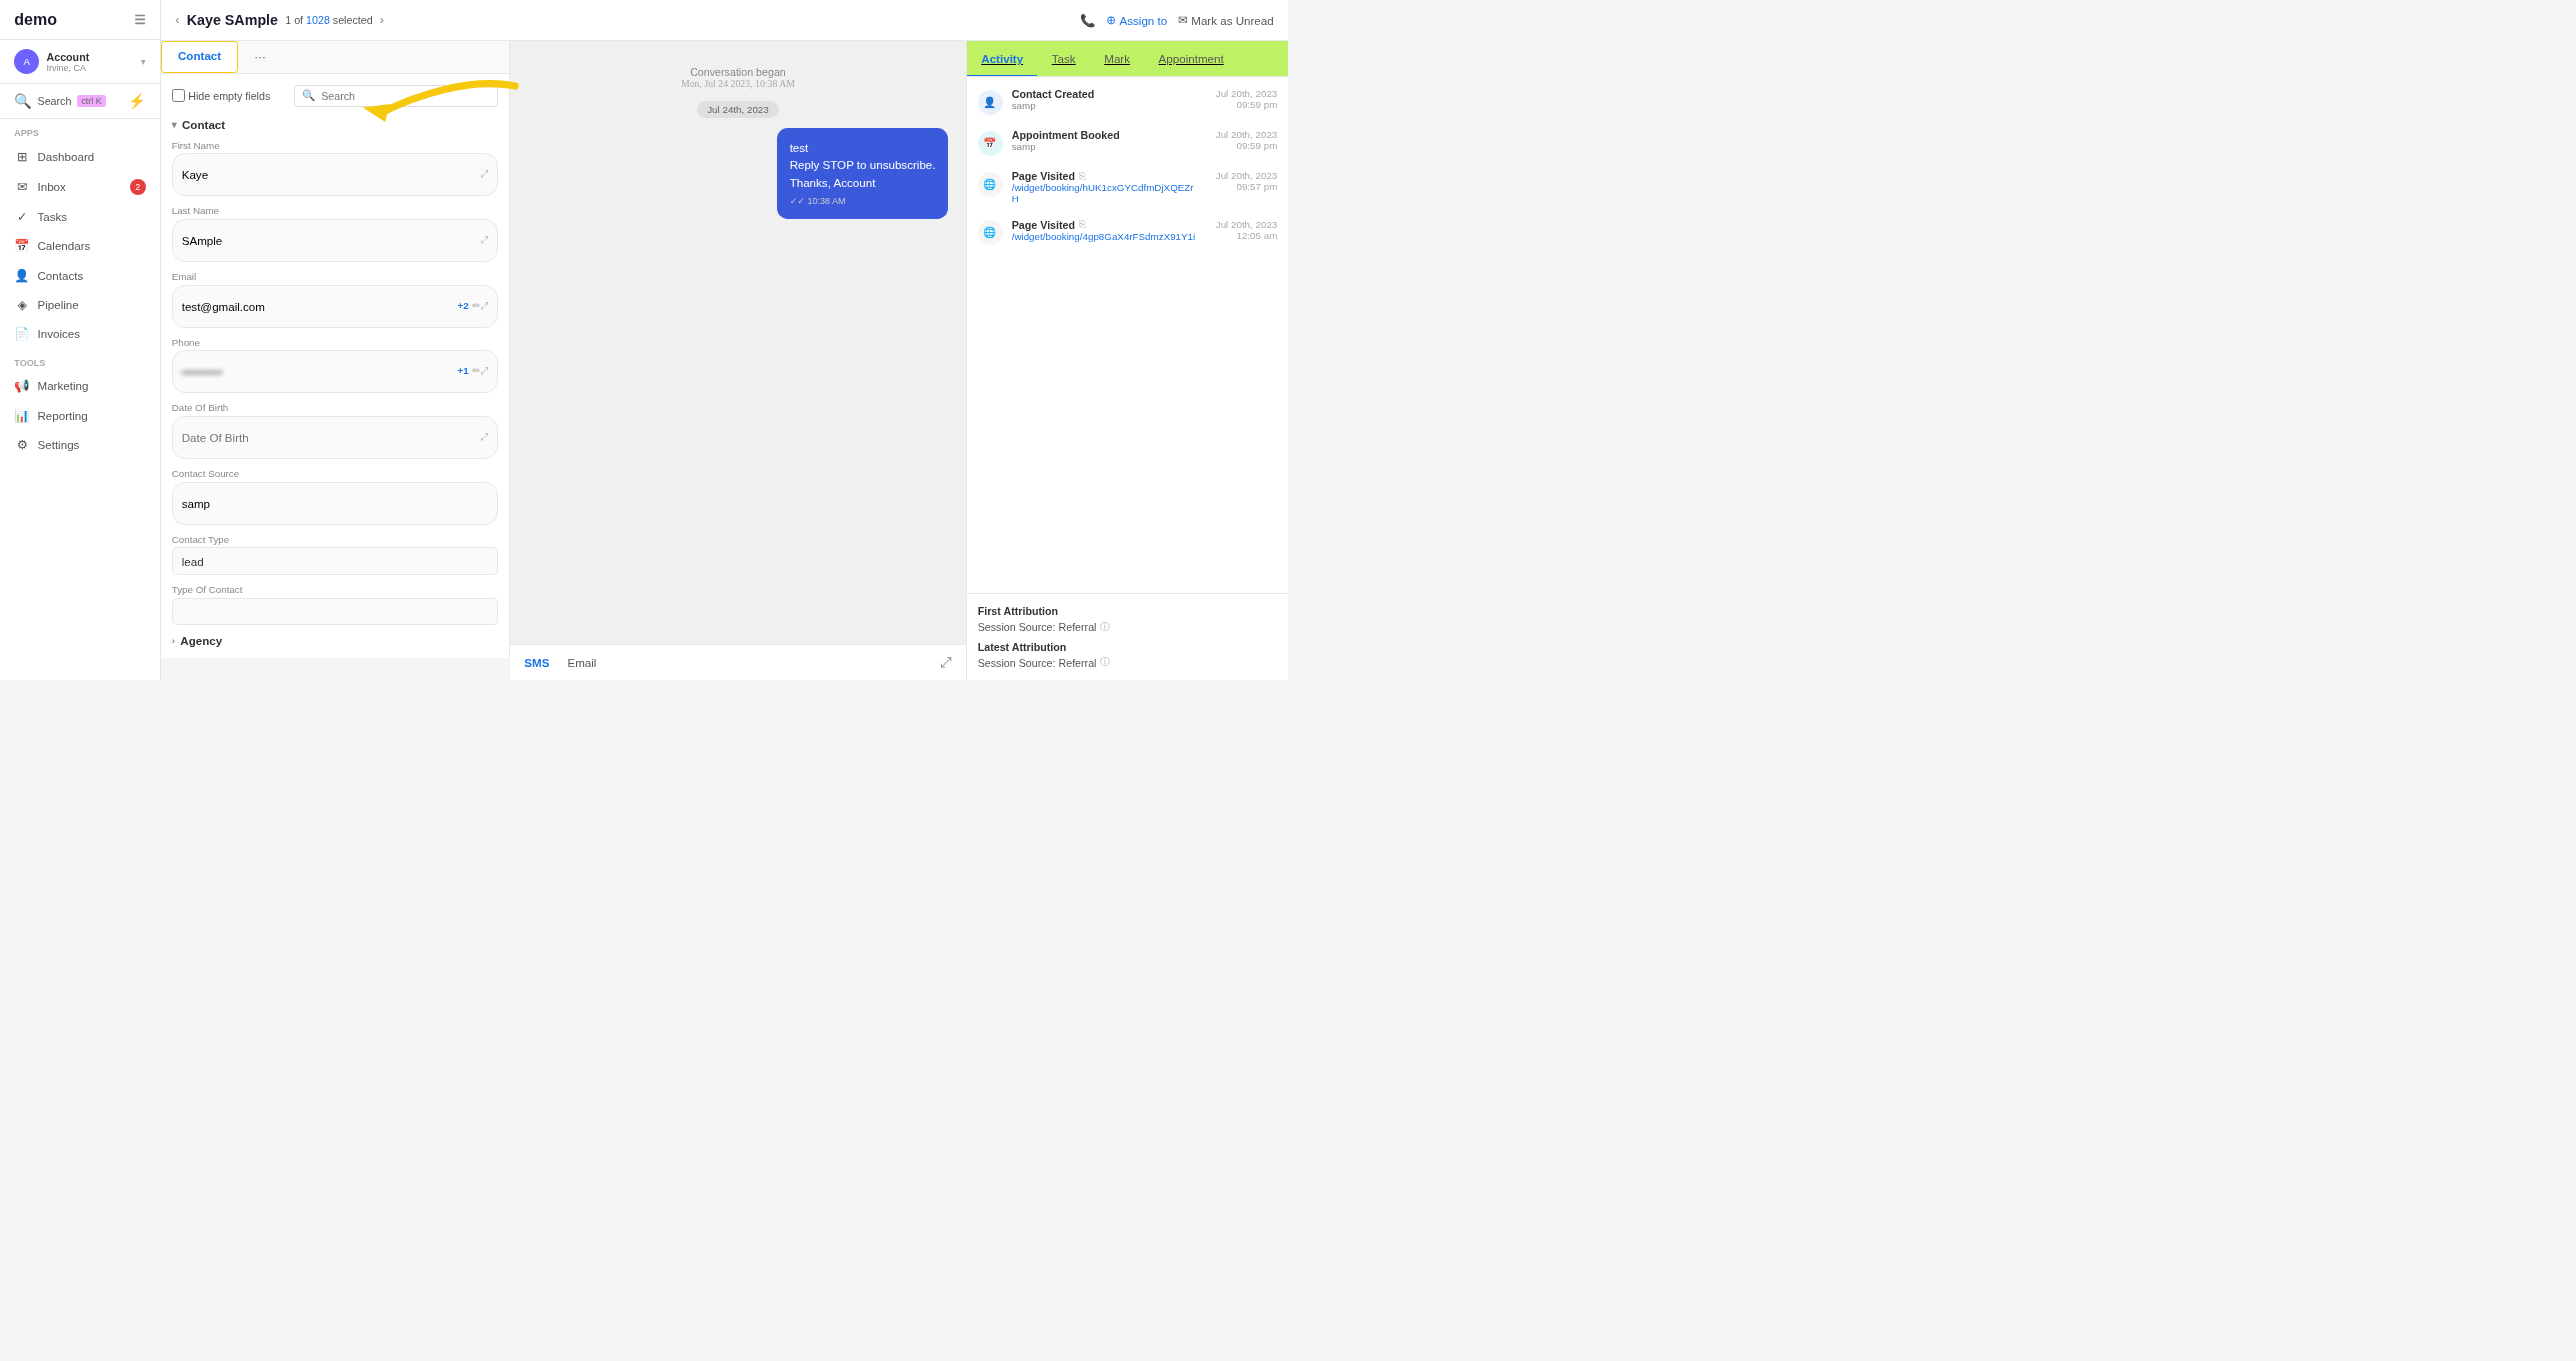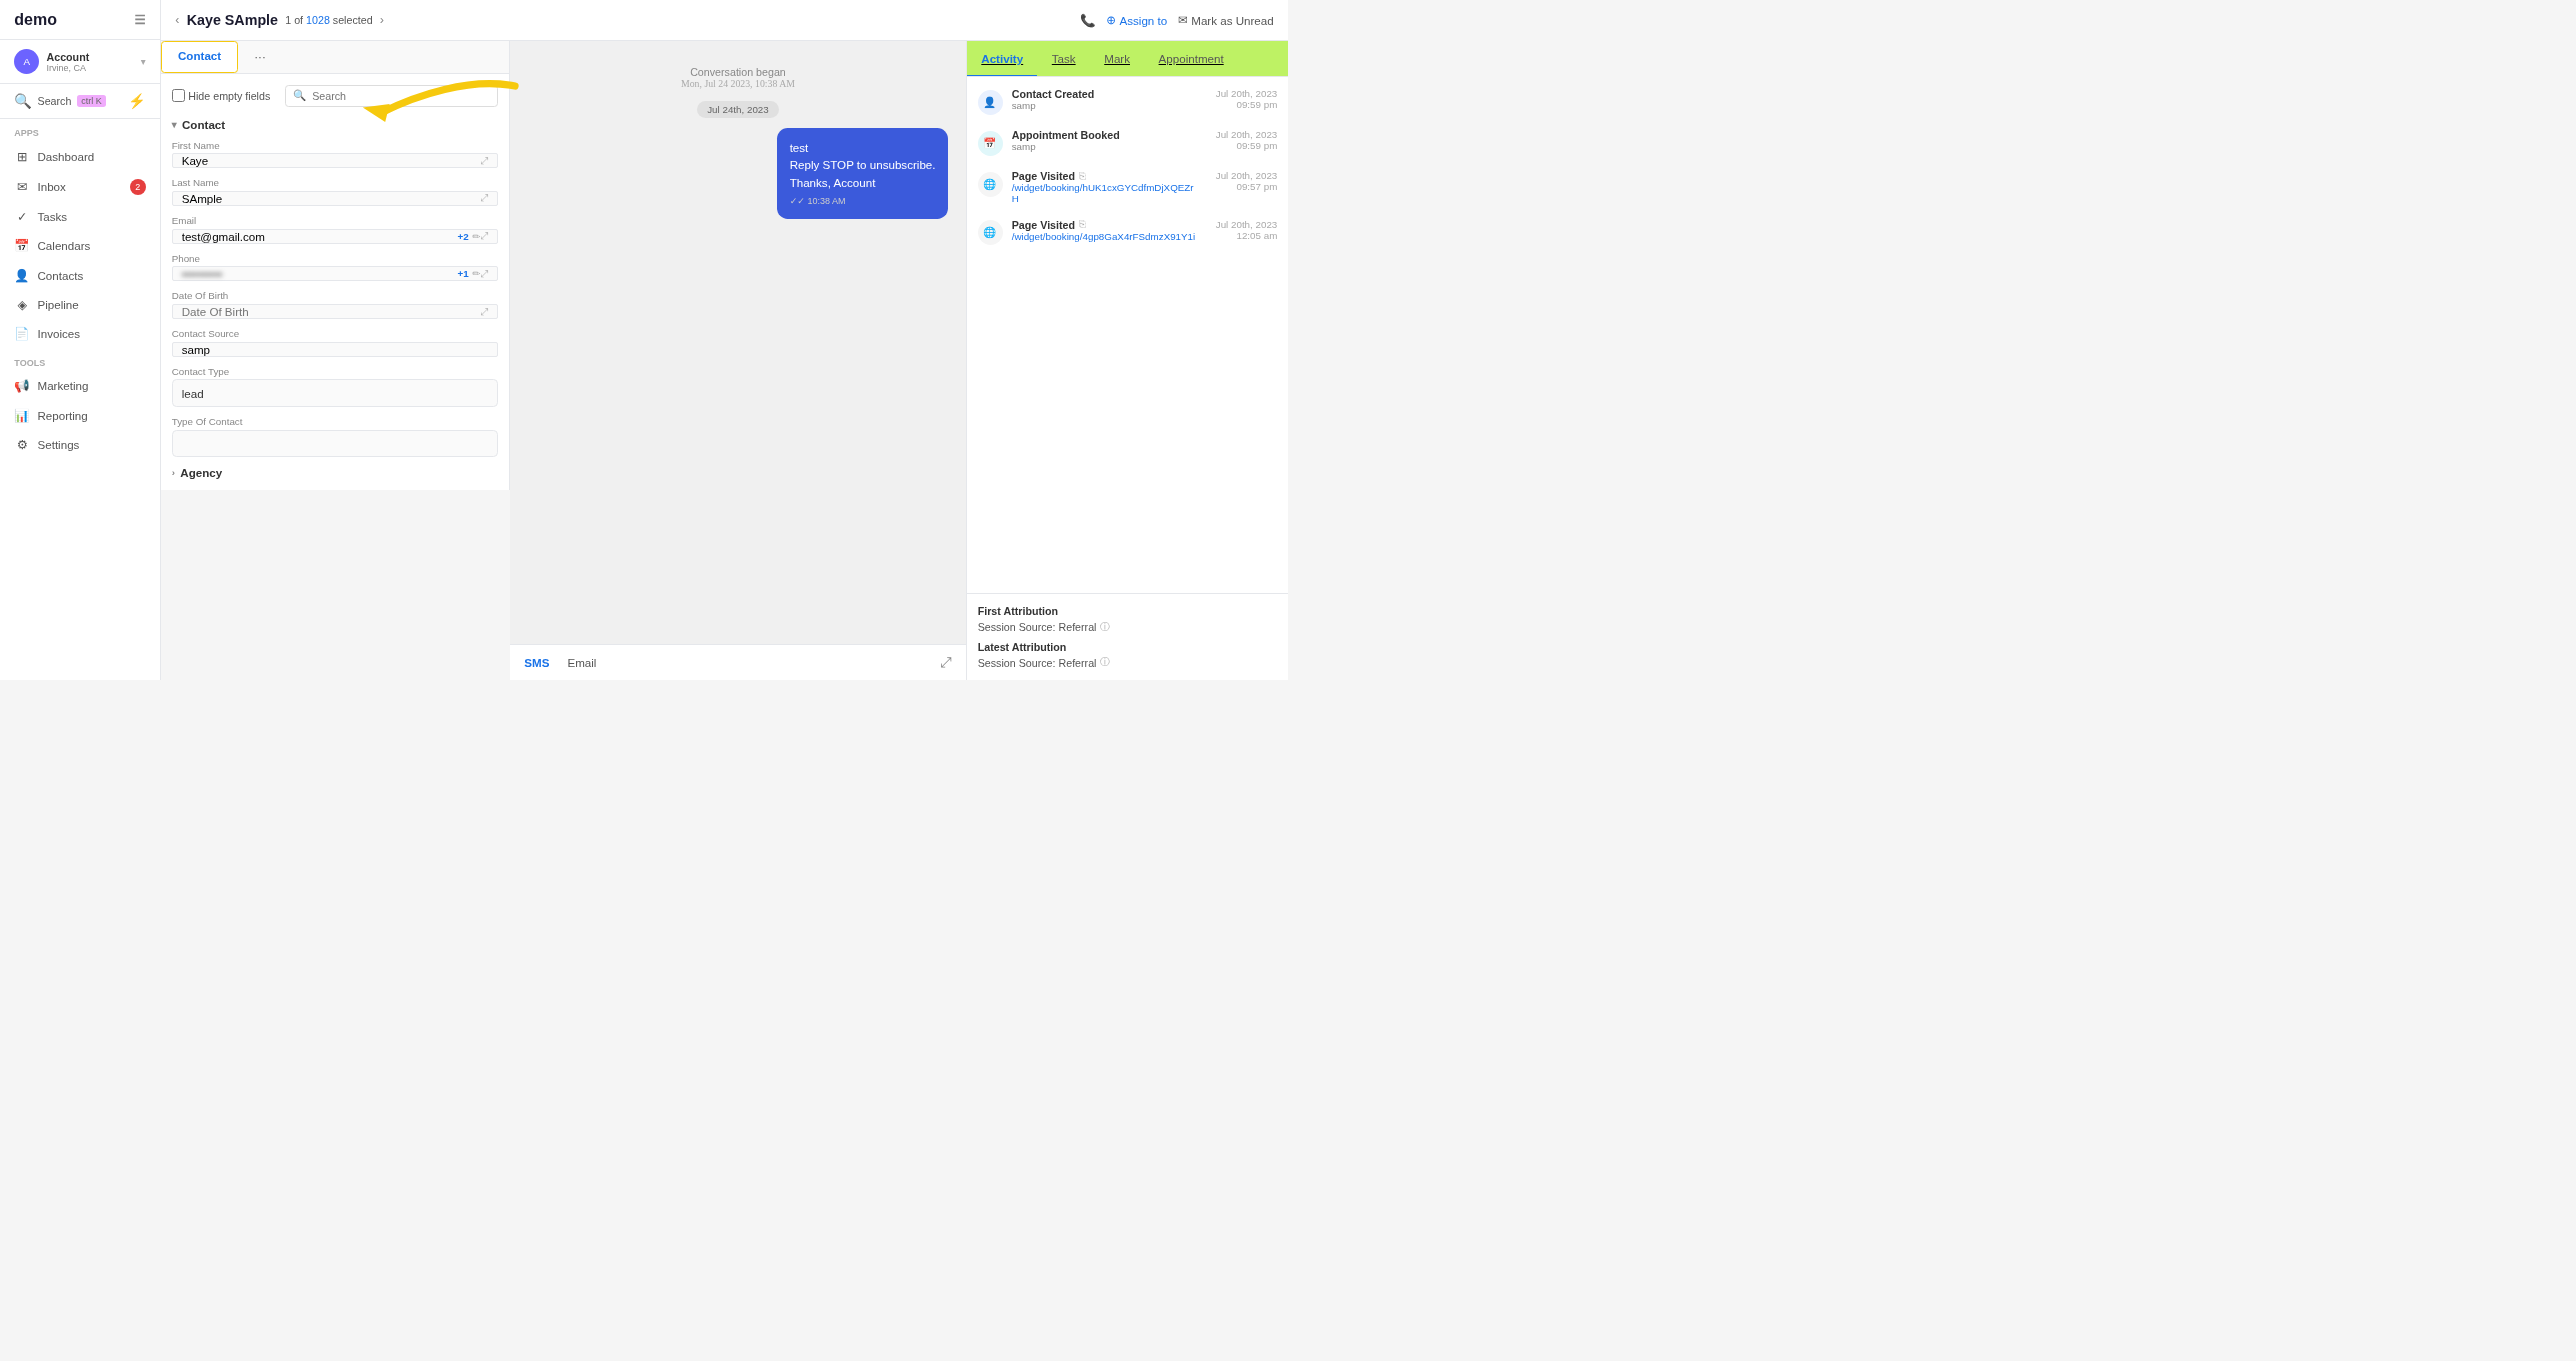--- a/index.html
+++ b/index.html
@@ -118,41 +118,41 @@
     .tab-item.highlighted {
       border: 1.8px solid #f6c90e; border-radius: 3.6px; background: #fff;
       color: #1a73e8; font-weight: 600;
     }
 
     
     .fields-area {
       flex: 1; overflow-y: auto; padding: 10.7px;
     }
     .fields-toolbar {
-      display: flex; align-items: center; gap: 15px; margin-bottom: 10.7px;
+      display: flex; align-items: center; gap: 24px; margin-bottom: 10.7px;
     }
     .hide-empty-cb { display: flex; align-items: center; gap: 3.6px; font-size: 10.7px; color: #555; }
     .fields-search {
       flex: 1; display: flex; align-items: center; gap: 5.4px;
       border: 0.9px solid #ddd; border-radius: 3.6px; padding: 3.6px 7.2px;
     }
     .fields-search input { border: none; outline: none; font-size: 10.7px; flex: 1; background: transparent; }
 
     .section-header {
       display: flex; align-items: center; gap: 5.4px;
       font-size: 11.6px; font-weight: 600; color: #333; margin-bottom: 9px;
     }
     .section-header .chevron { color: #888; font-size: 9.8px; }
 
     .field-group { margin-bottom: 9px; }
     .field-label { font-size: 9.8px; color: #888; margin-bottom: 2.7px; }
     .field-input {
-      width: 100%; padding: 0 9px; border: 0.9px solid #e5e7eb;
-      border-radius: 2px; font-size: 11.6px; color: #333; background: #fafafa;
-      display: flex; align-items: center; justify-content: space-between;
+      width: 100%; padding: 14px 9px; border: 0.9px solid #e5e7eb;
+      border-radius: 13px; font-size: 11.6px; color: #333; background: #fafafa;
+      display: flex; align-items: flex-start; justify-content: space-between;
     }
     .field-input input { border: none; outline: none; background: transparent; font-size: 11.6px; flex: 1; }
     .field-badge { color: #1a73e8; font-size: 9.8px; font-weight: 600; }
     .field-icon { color: #aaa; font-size: 9.8px; cursor: pointer; }
     .field-select {
       width: 100%; padding: 6.3px 9px; border: 0.9px solid #e5e7eb;
       border-radius: 4.5px; font-size: 11.6px; color: #333; background: #fafafa;
       appearance: none; cursor: pointer;
     }
 

